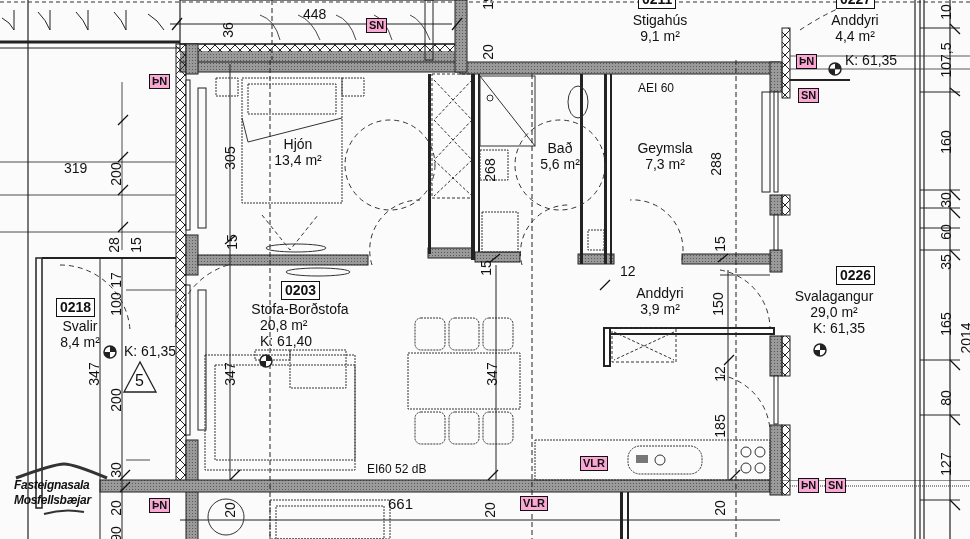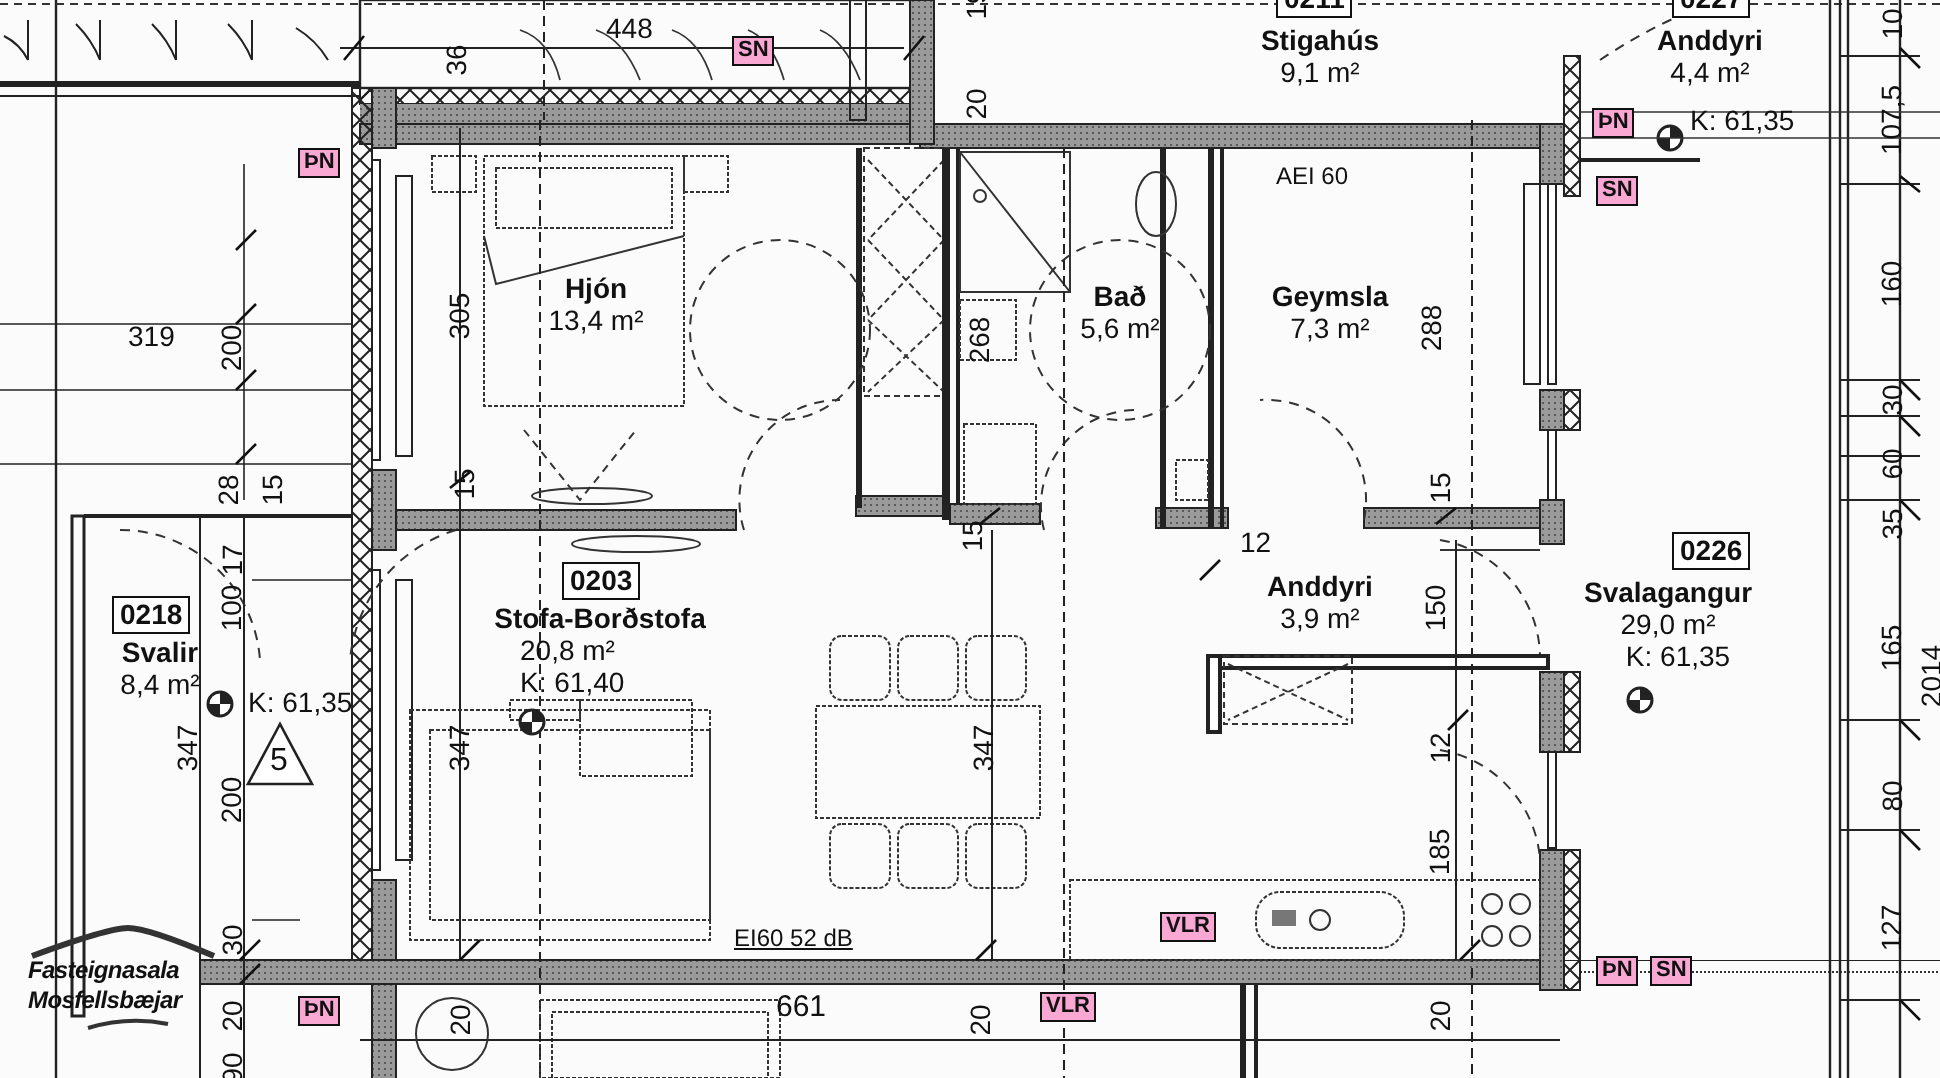--- a/index.html
+++ b/index.html
@@ -1,19 +1,19 @@
 <!DOCTYPE html>
 <html><head>
 <meta charset="utf-8">
 <style>
   html,body{margin:0;padding:0;background:#fff;}
   body{width:970px;height:539px;overflow:hidden;position:relative;font-family:"Liberation Sans",sans-serif;color:#111;}
   #plan{position:absolute;left:0;top:0;width:970px;height:539px;background:#fbfbfb;}
   .lbl{position:absolute;text-align:center;line-height:1.15;white-space:nowrap;}
-  .rname{font-weight:bold;font-size:14px;text-align:center;}
+  .rname{font-weight:normal;font-size:14px;text-align:center;}
   .rarea{font-size:14px;}
   .tag{position:absolute;border:1.5px solid #111;background:#fff;font-weight:bold;font-size:14px;padding:0 3px;line-height:17px;}
   .dim{position:absolute;font-size:14px;white-space:nowrap;}
   .vdim{position:absolute;font-size:14px;white-space:nowrap;transform:rotate(-90deg);transform-origin:center center;}
   .small{position:absolute;font-size:11px;font-weight:bold;border:1.3px solid #111;background:#f9a8d4;padding:0 2px;line-height:13px;}
   .note{position:absolute;font-size:12px;white-space:nowrap;}
   .logo{position:absolute;left:14px;top:462px;width:95px;height:60px;}
   .logo .t1,.logo .t2{position:absolute;left:0;width:95px;text-align:left;font-weight:bold;font-style:italic;font-size:12px;letter-spacing:-0.3px;}
   .logo .t1{top:16px;} .logo .t2{top:31px;}
 </style>
@@ -316,21 +316,21 @@
 <div class="vdim" style="left:934px;top:134px;">160</div>
 <div class="vdim" style="left:938px;top:192px;">30</div>
 <div class="vdim" style="left:938px;top:224px;">60</div>
 <div class="vdim" style="left:938px;top:254px;">35</div>
 <div class="vdim" style="left:934px;top:316px;">165</div>
 <div class="vdim" style="left:938px;top:390px;">80</div>
 <div class="vdim" style="left:934px;top:456px;">127</div>
 <div class="vdim" style="left:950px;top:330px;">2014</div>
 
 <div class="note" style="left:638px;top:81px;">AEI 60</div>
-<div class="note" style="left:367px;top:462px;text-decoration:underline;">EI60  52 dB</div>
+<div class="note" style="left:367px;top:462px;">EI60  52 dB</div>
 <div class="dim" style="left:135px;top:372px;font-size:16px;">5</div>
 
 <div class="small" style="left:149px;top:74px;">ÞN</div>
 <div class="small" style="left:366px;top:18px;">SN</div>
 <div class="small" style="left:796px;top:54px;">ÞN</div>
 <div class="small" style="left:798px;top:88px;">SN</div>
 <div class="small" style="left:149px;top:498px;">ÞN</div>
 <div class="small" style="left:798px;top:478px;">ÞN</div>
 <div class="small" style="left:825px;top:478px;">SN</div>
 <div class="small" style="left:580px;top:456px;">VLR</div>

